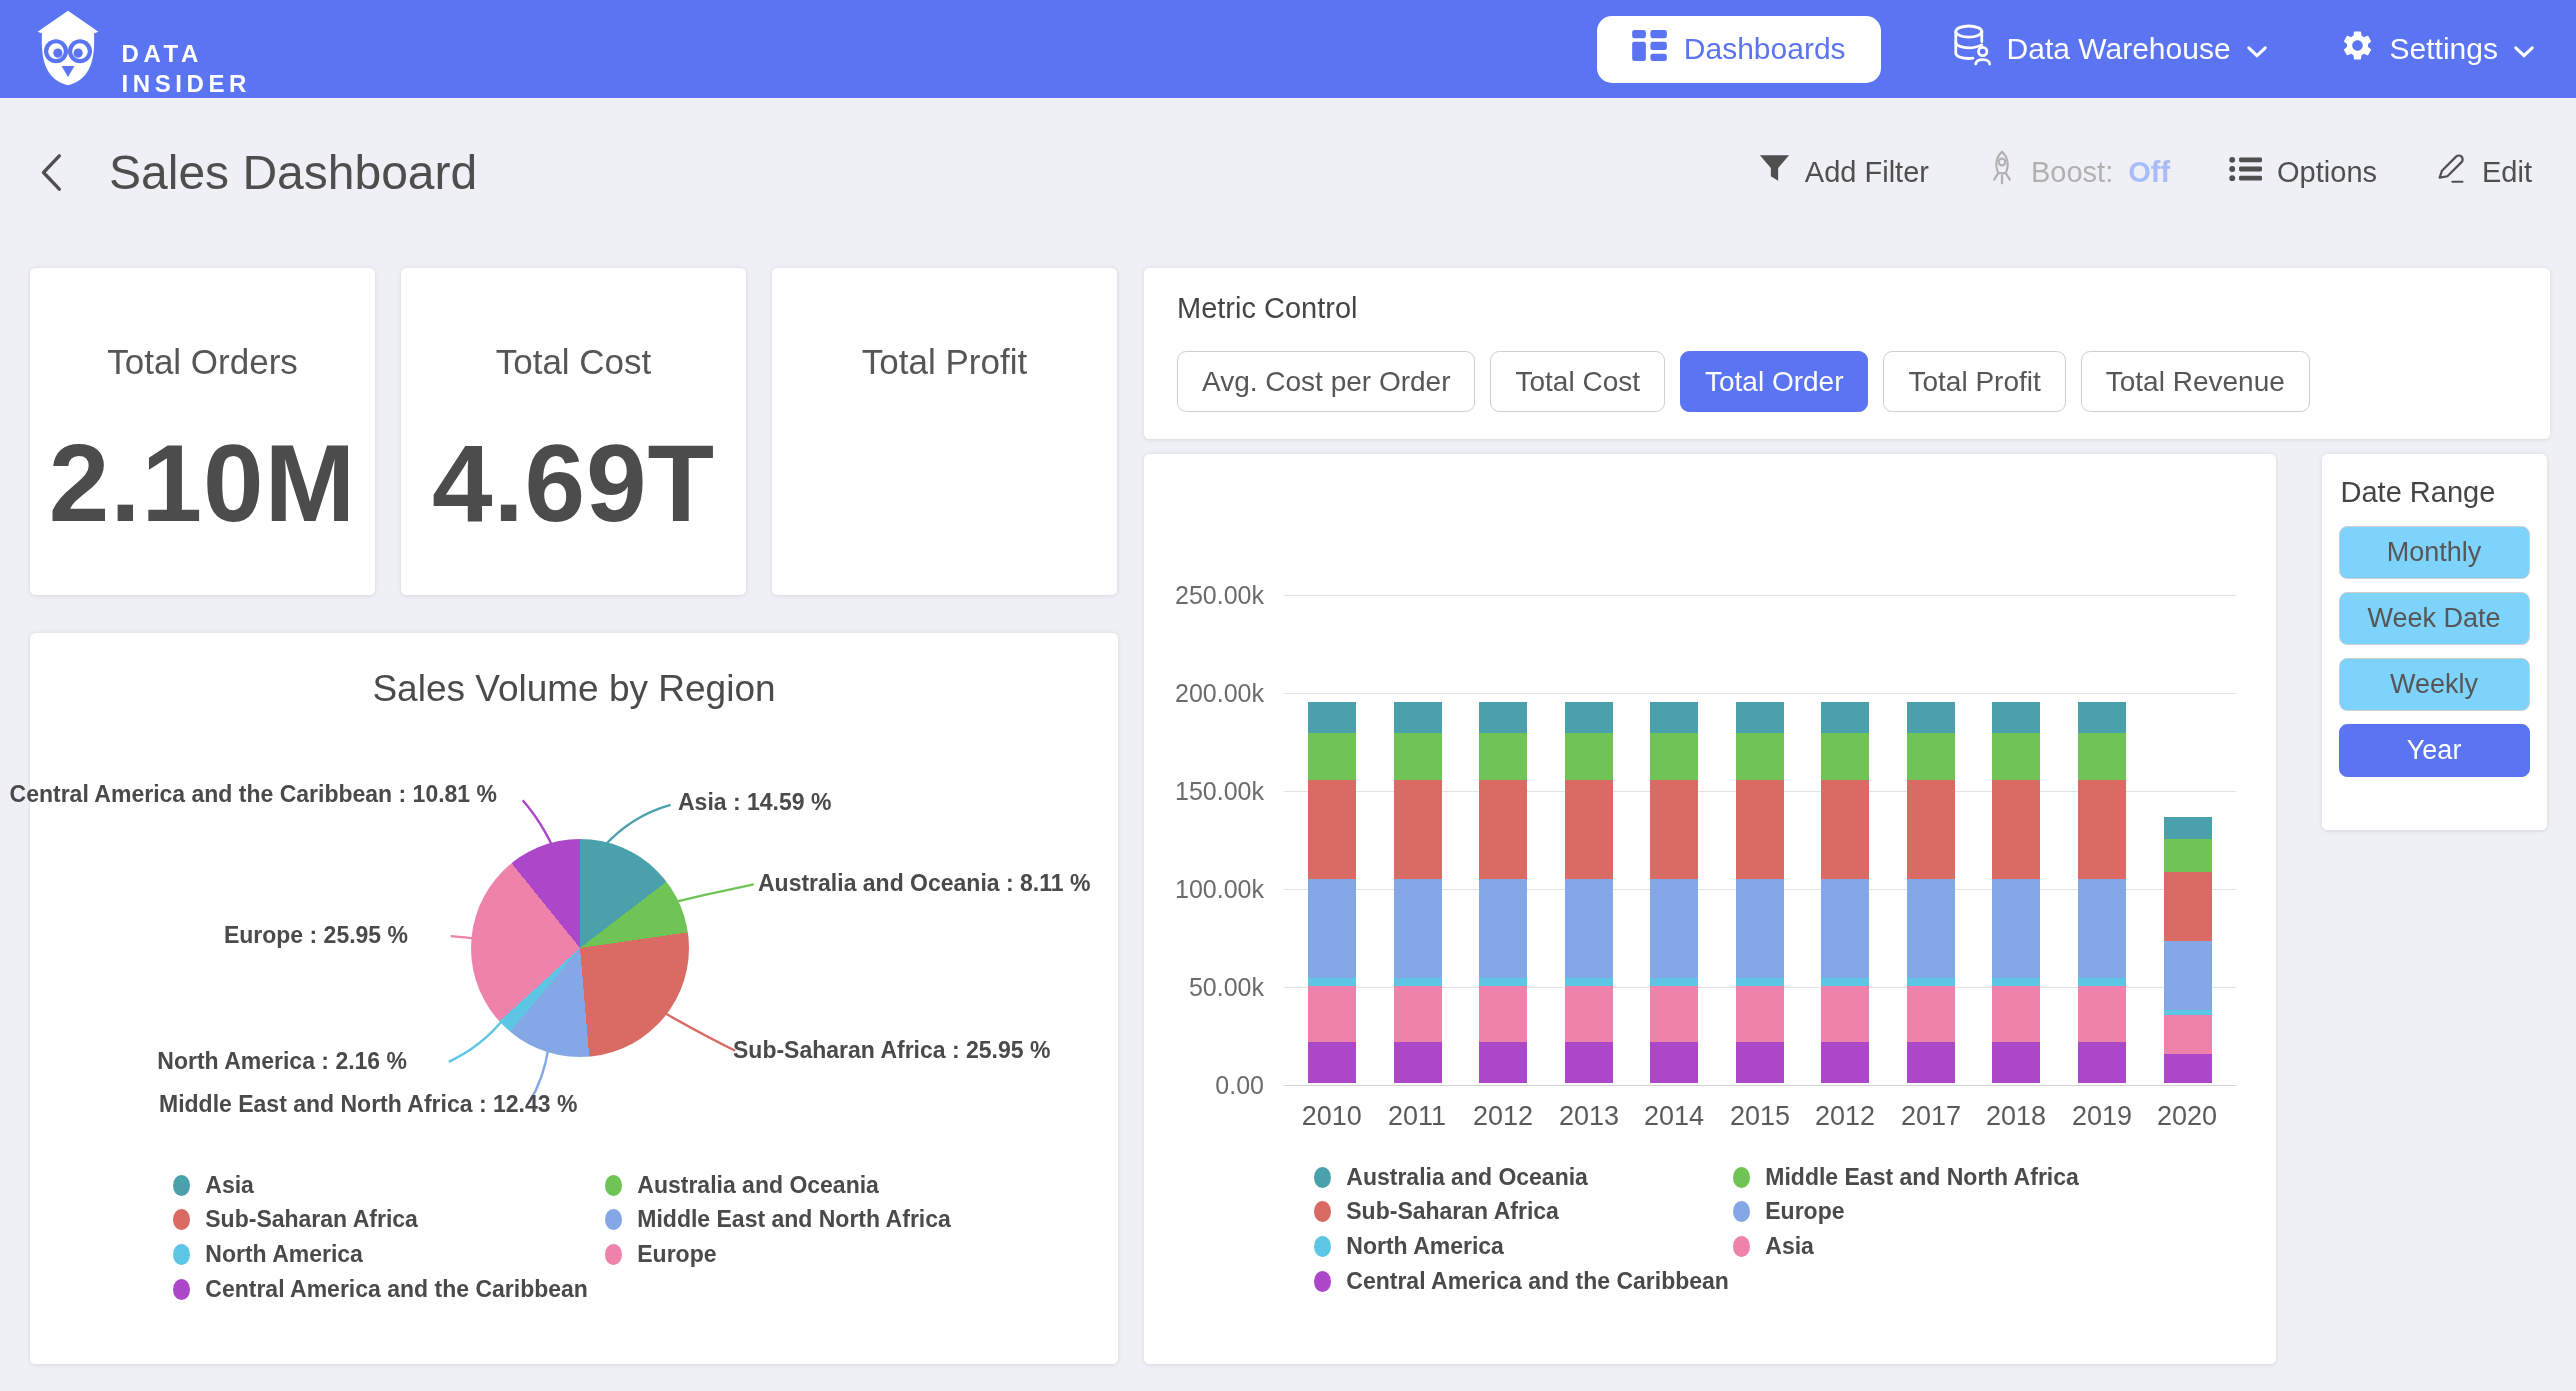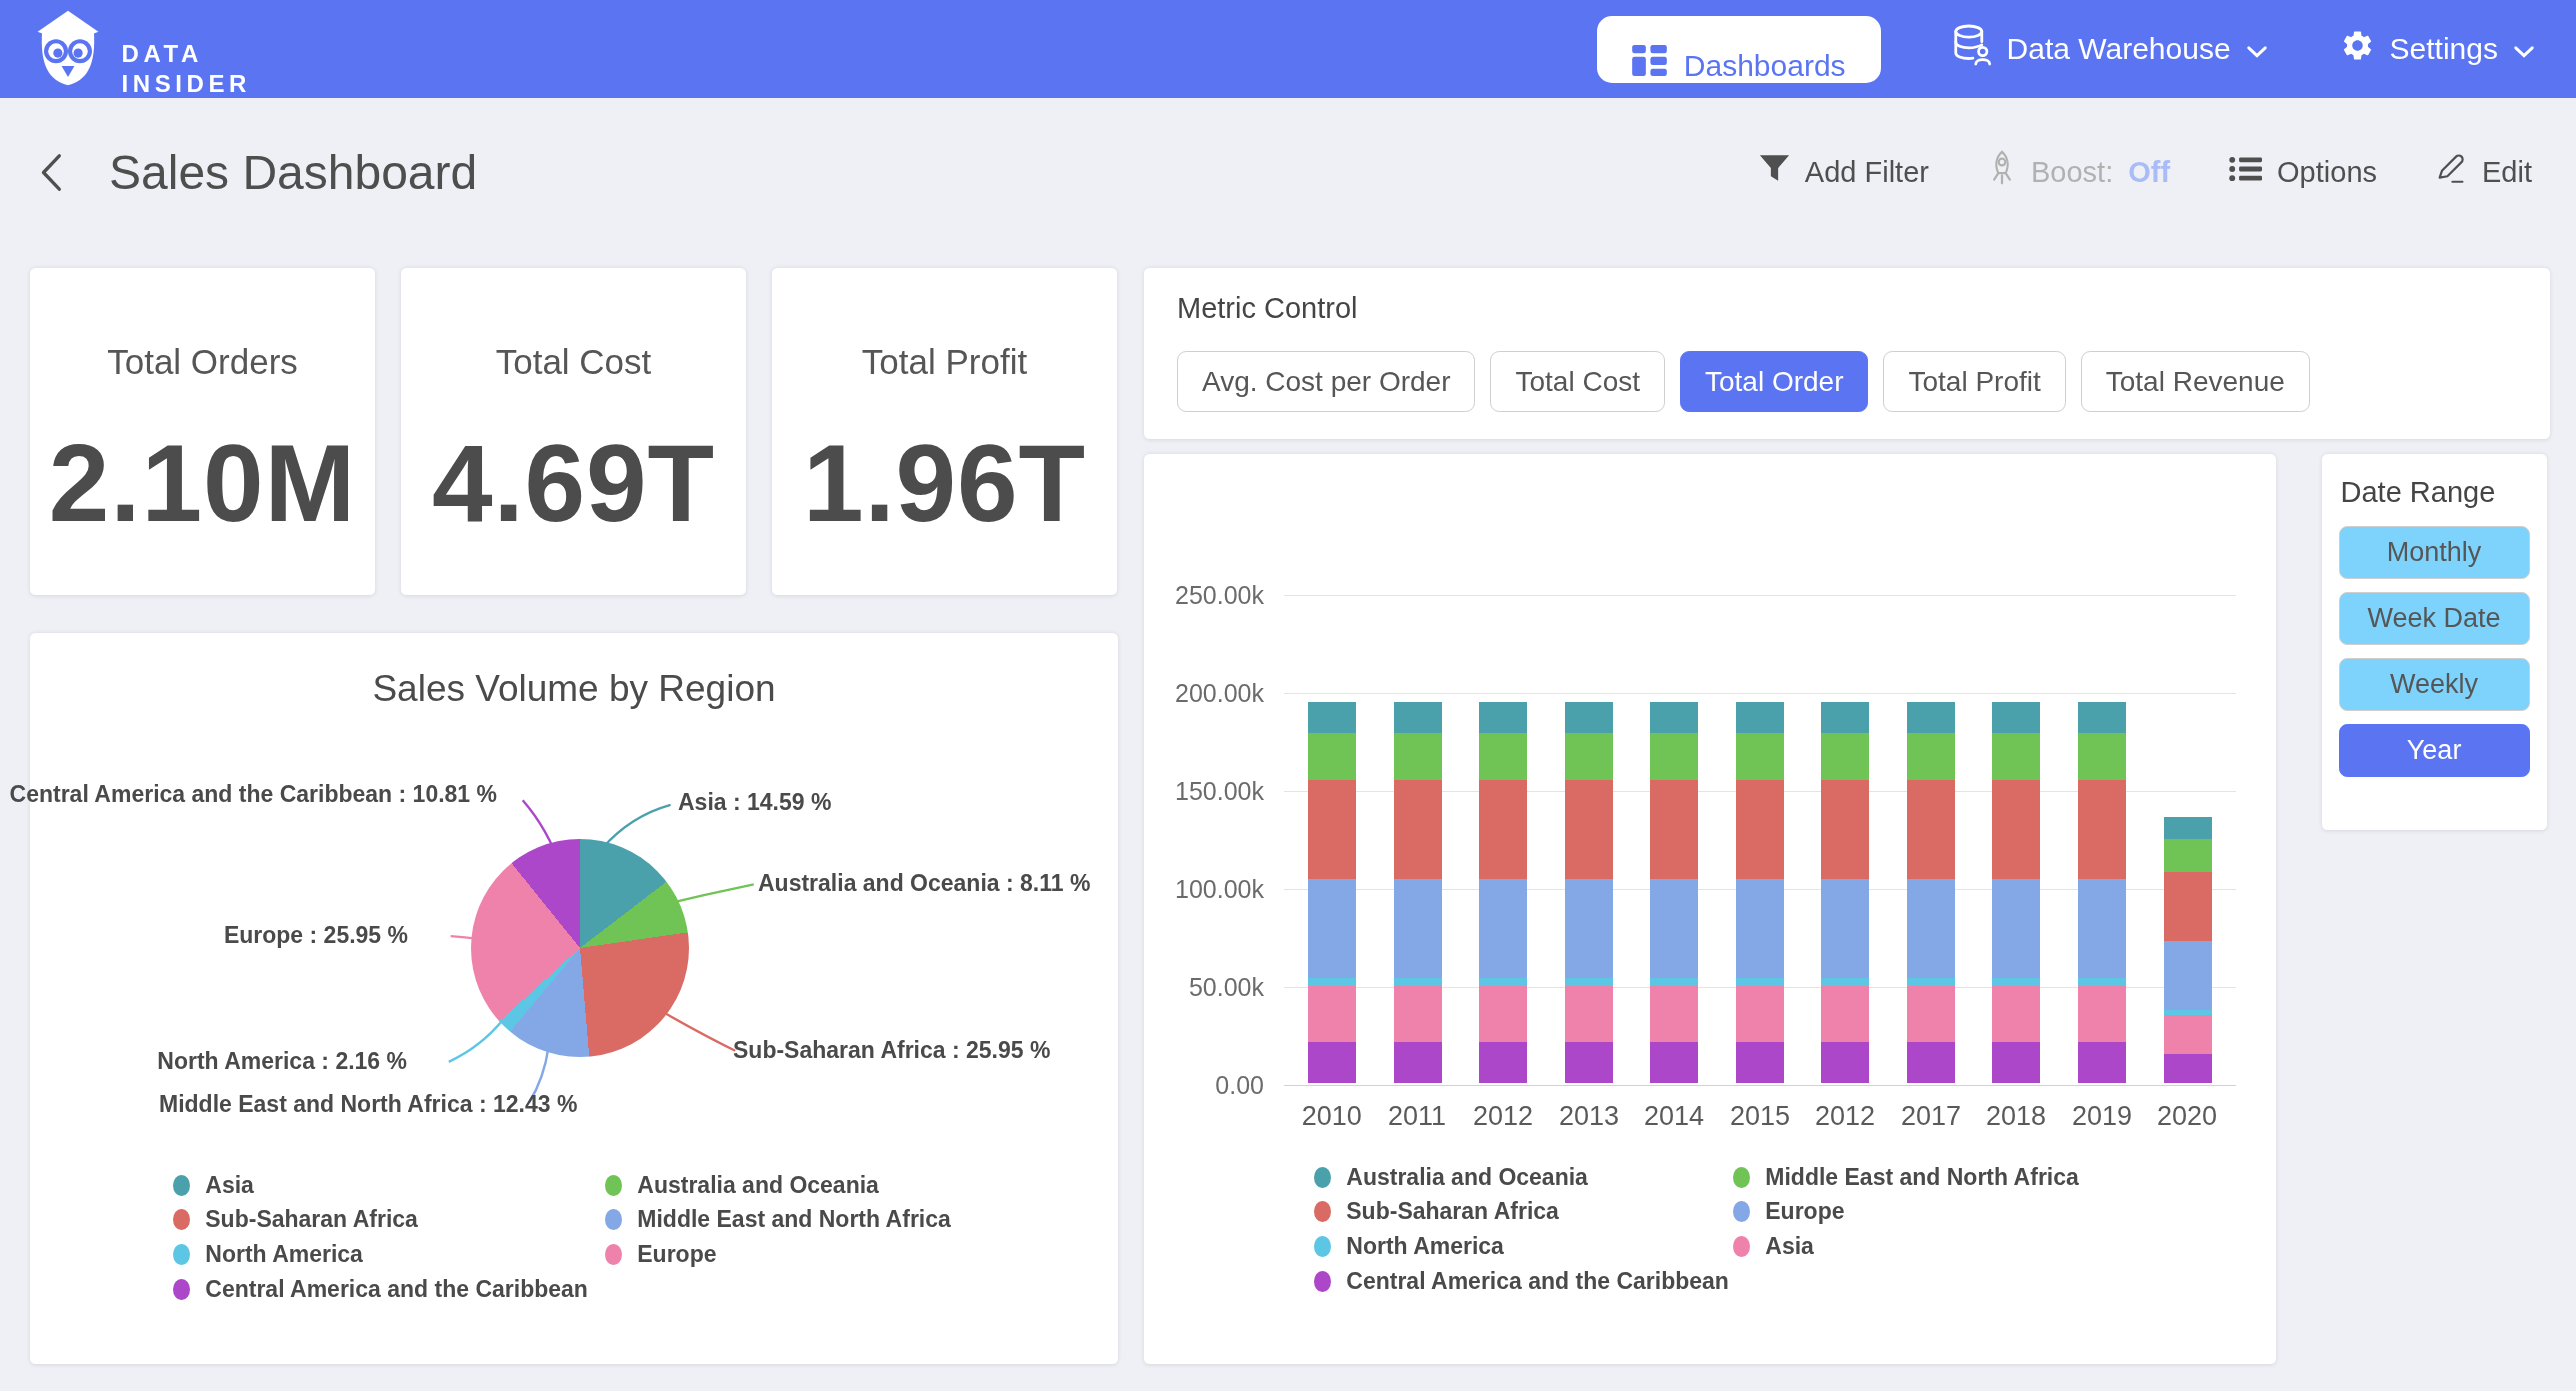--- a/index.html
+++ b/index.html
@@ -17,21 +17,21 @@
     position: absolute; top:0; left:0; width:100%; height:98px;
     background: #5b75f2;
     display: flex; align-items: center;
     padding: 0 41px 0 33px;
   }
   .brand { display:flex; align-items:center; gap:18.5px; }
   .brand-text { color:#fff; font-weight:bold; font-size:24px; letter-spacing:4.6px; line-height:1.25;margin-top:40px; }
   .nav-right { margin-left:auto; display:flex; align-items:center; gap:72px; }
   .nav-pill {
     background:#fff; color:#5b75f2; height:67px; border-radius:15px;
-    display:flex; align-items:flex-end; gap:16.6px; padding:0 35px;
+    display:flex; align-items:center; gap:16.6px; padding:0 35px;
     font-size:30px; cursor:pointer;
   }
   .nav-item { color:#fff; font-size:30px; display:flex; align-items:center; gap:15px; cursor:pointer; }
 
   
   .page-header {
     position:absolute; top:98px; left:0; width:100%; height:148px;
     display:flex; align-items:center; padding:0 44px 0 37px;
   }
   .back-btn { display:flex; align-items:center; margin-right:46px; cursor:pointer; }
@@ -229,21 +229,20 @@
   <div class="card kpi-card" style="left:30px; top:268px;">
     <div class="kpi-label">Total Orders</div>
     <div class="kpi-value">2.10M</div>
   </div>
   <div class="card kpi-card" style="left:401px; top:268px;">
     <div class="kpi-label">Total Cost</div>
     <div class="kpi-value">4.69T</div>
   </div>
   <div class="card kpi-card" style="left:772px; top:268px;">
     <div class="kpi-label">Total Profit</div>
-    <div class="kpi-value">1.96T</div>
   </div>
 
   <div class="card metric-card">
     <div class="metric-label">Metric Control</div>
     <div class="metric-buttons" id="metric-buttons">
         <button class="mbtn">Avg. Cost per Order</button>
         <button class="mbtn">Total Cost</button>
         <button class="mbtn selected">Total Order</button>
         <button class="mbtn">Total Profit</button>
         <button class="mbtn">Total Revenue</button>

